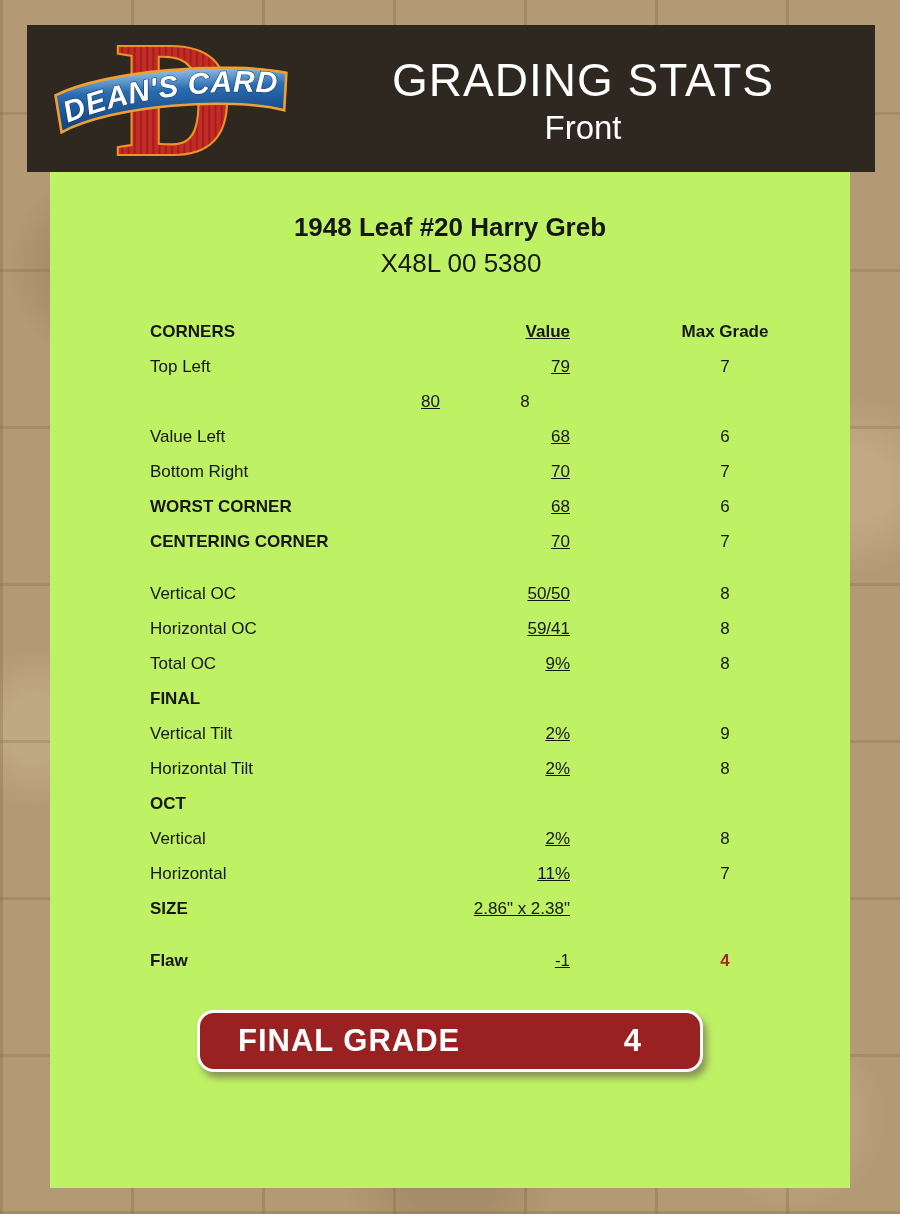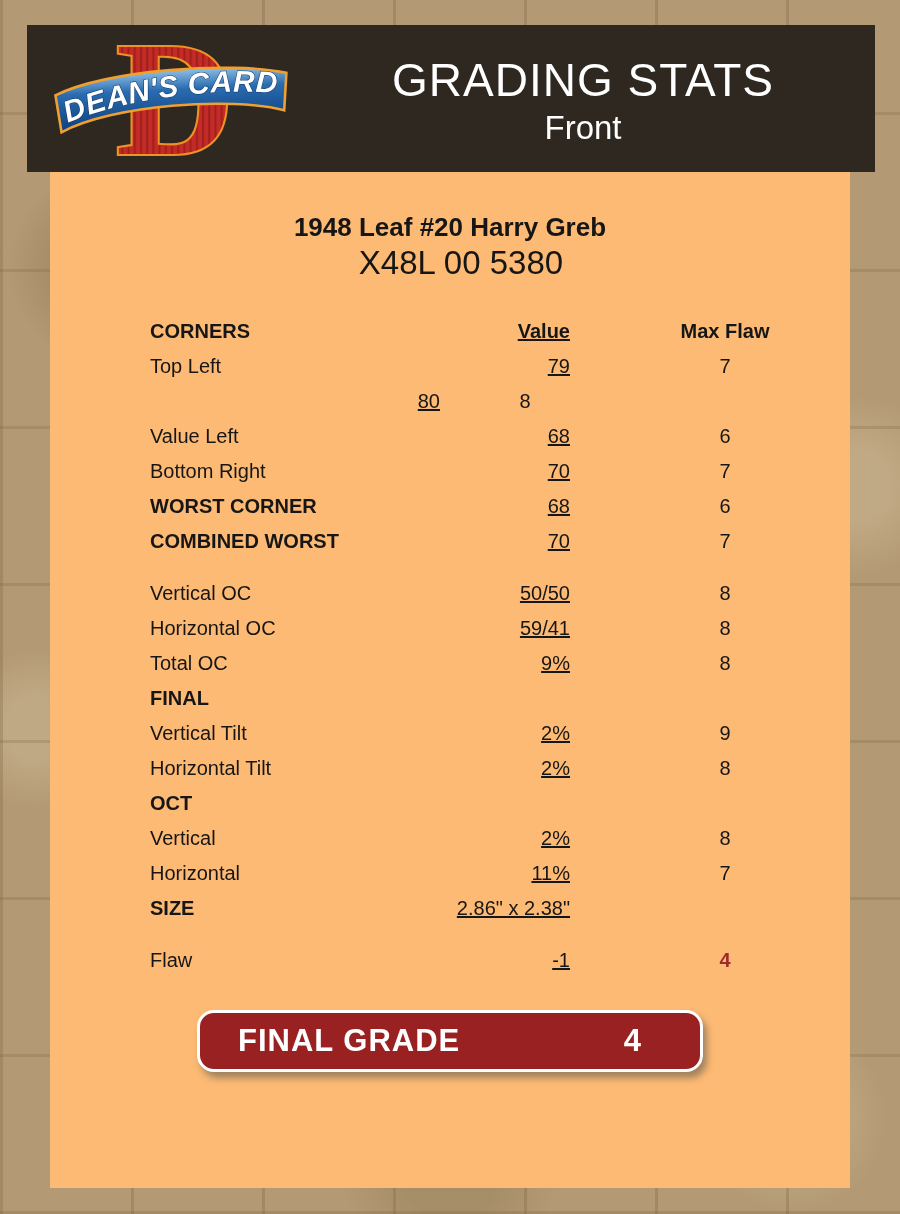--- a/index.html
+++ b/index.html
@@ -29,34 +29,34 @@
   }
   .logo{width:238px;height:140px;margin-left:26px;flex:0 0 auto;position:relative;top:-2px;}
   .logo svg{width:100%;height:100%;overflow:visible;}
   .titles{flex:1;display:flex;flex-direction:column;align-items:center;justify-content:center;color:#ffffff;margin-top:4px;}
   .main-title{font-size:46px;letter-spacing:1px;line-height:54px;}
   .sub-title{font-size:33px;line-height:42px;}
 
   
   .panel{
     position:absolute;left:50px;top:172px;width:800px;height:1016px;
-    background:#fdba74;color:#161616;
+    background:#bef264;color:#161616;
   }
   .card-title{margin-top:40px;text-align:center;font-size:26px;font-weight:bold;line-height:30px;}
-  .card-serial{text-align:center;font-size:33px;line-height:30px;margin-top:6px;padding-left:22px;}
+  .card-serial{text-align:center;font-size:26px;line-height:30px;margin-top:6px;padding-left:22px;}
 
   
   .gtable{margin-left:100px;margin-top:36px;}
-  .row{display:grid;grid-template-columns:290px 130px 270px;height:35px;align-items:center;font-size:20px;}
+  .row{display:grid;grid-template-columns:290px 130px 270px;height:35px;align-items:center;font-size:17px;}
   .cell{line-height:35px;white-space:nowrap;}
   .cell.value{text-align:right;text-decoration:underline;}
   .cell.max{text-align:center;padding-left:40px;box-sizing:border-box;}
   .row.header .cell{font-weight:bold;}
   .row.section .cell.label{font-weight:bold;}
-  .row.flaw .cell.label{font-weight:normal;}
+  .row.flaw .cell.label{font-weight:bold;}
   .row.flaw .cell.max{font-weight:bold;color:#9e2b2b;}
   .row.gap-after{margin-bottom:17px;}
 
   
   .final-grade{
     box-sizing:border-box;margin-left:147px;margin-top:32px;
     width:506px;height:62px;border-radius:17px;
     background:#9a2121;border:3px solid #ffffff;
     box-shadow:4px 6px 7px rgba(110,100,85,0.65);
     display:flex;align-items:center;justify-content:space-between;
@@ -100,21 +100,21 @@
   </header>
 
   <main class="panel">
     <div class="card-title">1948 Leaf #20 Harry Greb</div>
     <div class="card-serial">X48L 00 5380</div>
 
     <div class="gtable" id="rows-container">
       <div class="row header">
         <div class="cell label">CORNERS</div>
         <div class="cell value">Value</div>
-        <div class="cell max">Max Flaw</div>
+        <div class="cell max">Max Grade</div>
       </div>
 
   <div class="row item">
     <div class="cell label">Top Left</div>
     <div class="cell value">79</div>
     <div class="cell max">7</div>
   </div>
 
   <div class="row item">
     <div class="cell value">80</div>
@@ -133,21 +133,21 @@
     <div class="cell max">7</div>
   </div>
 
   <div class="row section">
     <div class="cell label">WORST CORNER</div>
     <div class="cell value">68</div>
     <div class="cell max">6</div>
   </div>
 
   <div class="row section gap-after">
-    <div class="cell label">COMBINED WORST</div>
+    <div class="cell label">CENTERING CORNER</div>
     <div class="cell value">70</div>
     <div class="cell max">7</div>
   </div>
 
 
   <div class="row item">
     <div class="cell label">Vertical OC</div>
     <div class="cell value">50/50</div>
     <div class="cell max">8</div>
   </div>

